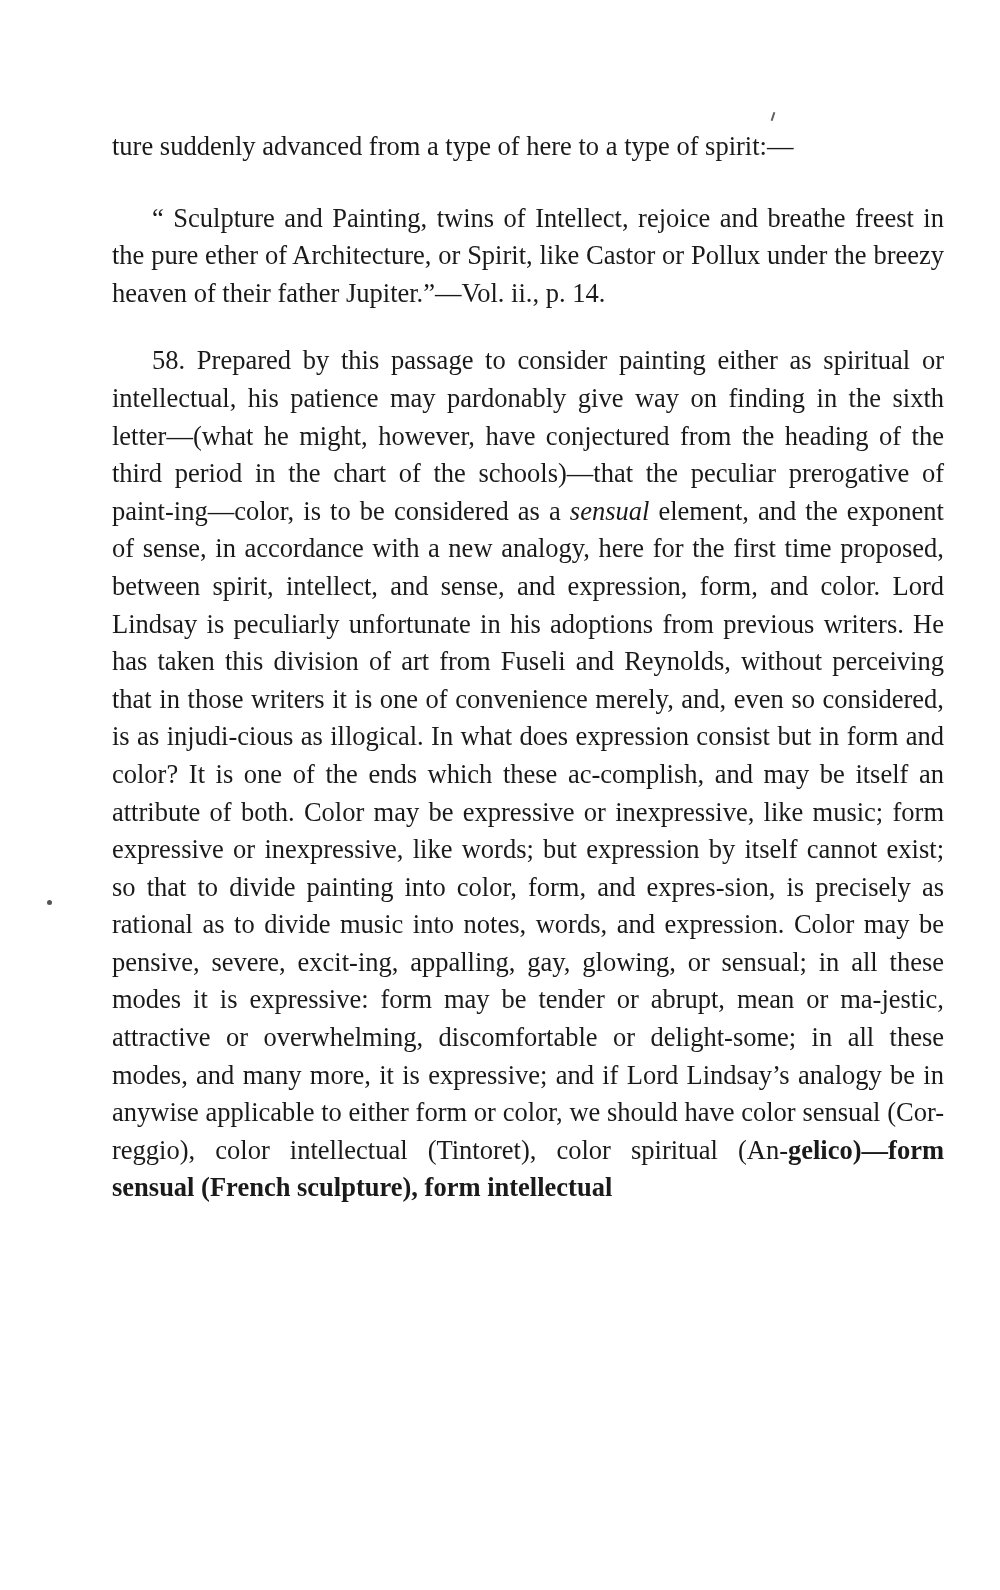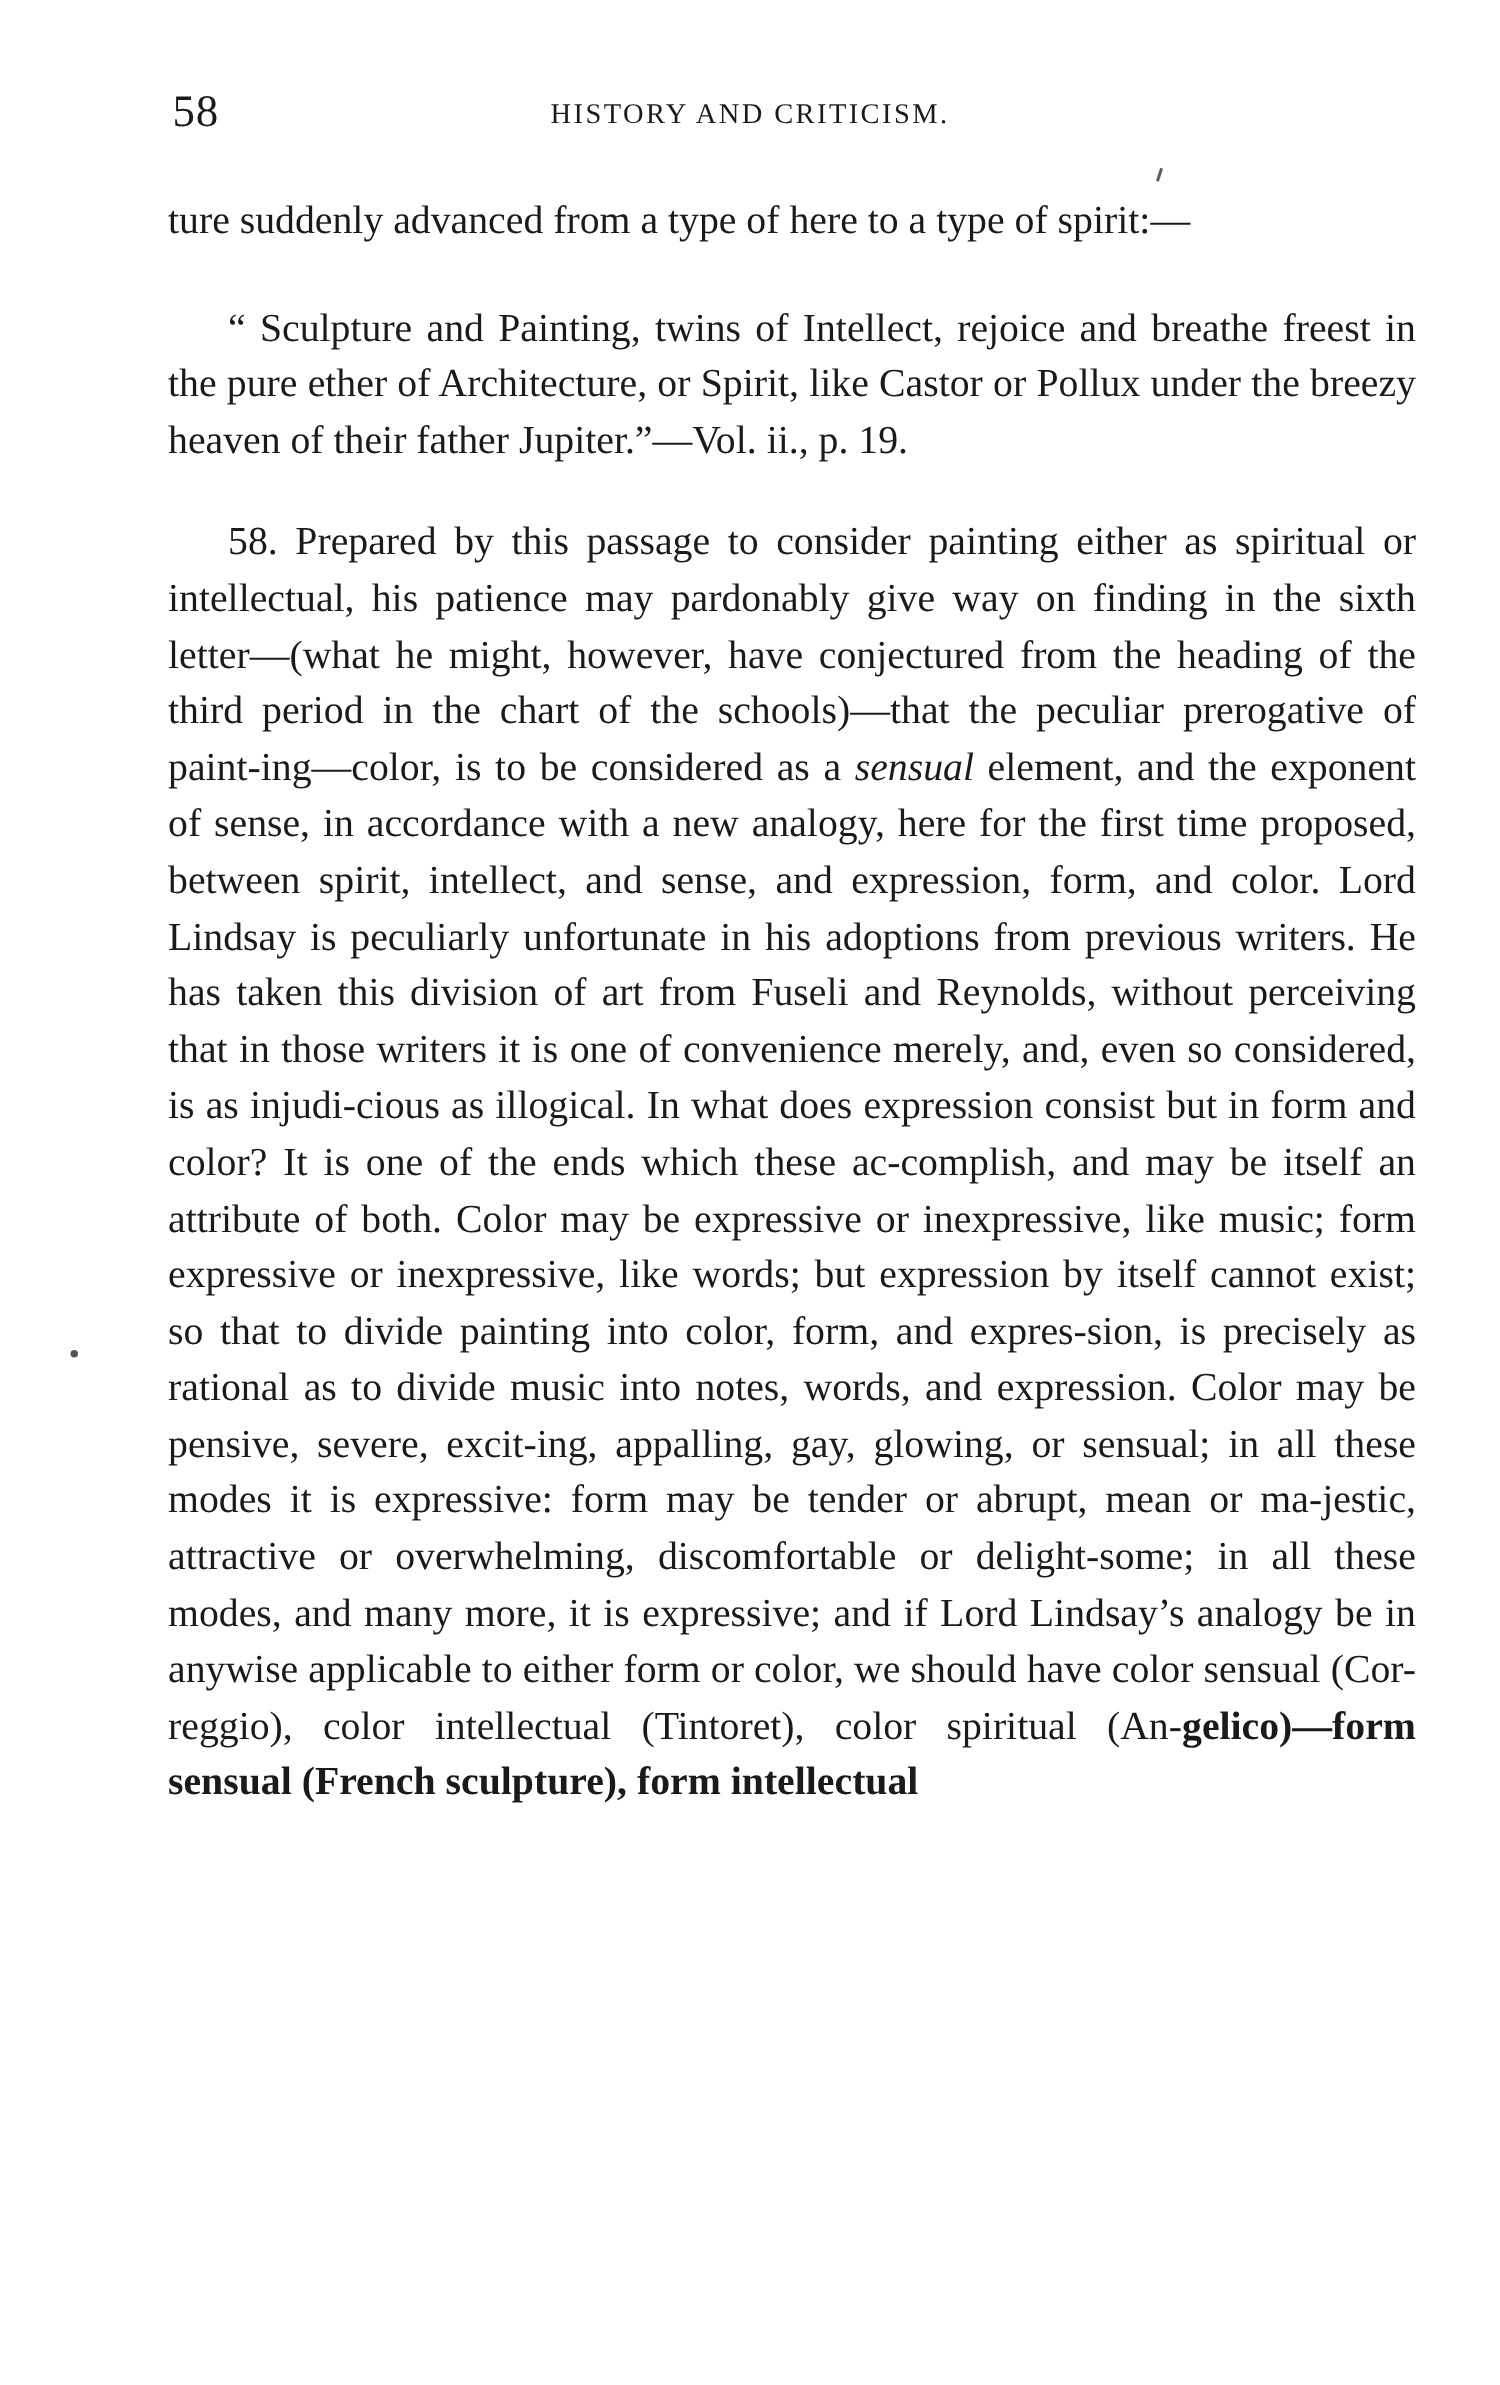--- a/index.html
+++ b/index.html
@@ -93,30 +93,26 @@
     border-radius: 50%;
     background: #2a2a2a;
     opacity: 0.8;
   }
 </style>
 </head>
 <body>
 
 <div class="page">
 
-  <div class="header">
-    <div class="folio">58</div>
-    <div class="running-title">HISTORY AND CRITICISM.</div>
-  </div>
 
   <div class="stray-mark-1"></div>
   <div class="stray-mark-2"></div>
 
   <div class="body-text">
 
     <p>ture suddenly advanced from a type of here to a type of spirit:—</p>
 
-    <p class="quote-para indent">“ Sculpture and Painting, twins of Intellect, rejoice and breathe freest in the pure ether of Architecture, or Spirit, like Castor or Pollux under the breezy heaven of their father Jupiter.”—Vol. ii., p. 19.</p>
+    <p class="quote-para indent">“ Sculpture and Painting, twins of Intellect, rejoice and breathe freest in the pure ether of Architecture, or Spirit, like Castor or Pollux under the breezy heaven of their father Jupiter.”—Vol. ii., p. 14.</p>
 
     <p class="spaced indent"><span>58.</span> <span>Prepared by this passage to consider painting either as spiritual or intellectual, his patience may pardonably give way on finding in the sixth letter—(what he might, however, have conjectured from the heading of the third period in the chart of the schools)—that the peculiar prerogative of paint-ing—color, is to be considered as a </span><em>sensual</em><span> element, and the exponent of sense, in accordance with a new analogy, here for the first time proposed, between spirit, intellect, and sense, and expression, form, and color.  Lord Lindsay is peculiarly unfortunate in his adoptions from previous writers.  He has taken this division of art from Fuseli and Reynolds, without perceiving that in those writers it is one of convenience merely, and, even so considered, is as injudi-cious as illogical.  In what does expression consist but in form and color?  It is one of the ends which these ac-complish, and may be itself an attribute of both.  Color may be expressive or inexpressive, like music; form expressive or inexpressive, like words; but expression by itself cannot exist; so that to divide painting into color, form, and expres-sion, is precisely as rational as to divide music into notes, words, and expression.  Color may be pensive, severe, excit-ing, appalling, gay, glowing, or sensual; in all these modes it is expressive: form may be tender or abrupt, mean or ma-jestic, attractive or overwhelming, discomfortable or delight-some; in all these modes, and many more, it is expressive; and if Lord Lindsay’s analogy be in anywise applicable to either form or color, we should have color sensual (Cor-reggio), color intellectual (Tintoret), color spiritual (An-</span><span class="bold-tail">gelico)—form sensual (French sculpture), form intellectual</span></p>
 
   </div>
 </div>
 
 </body></html>

